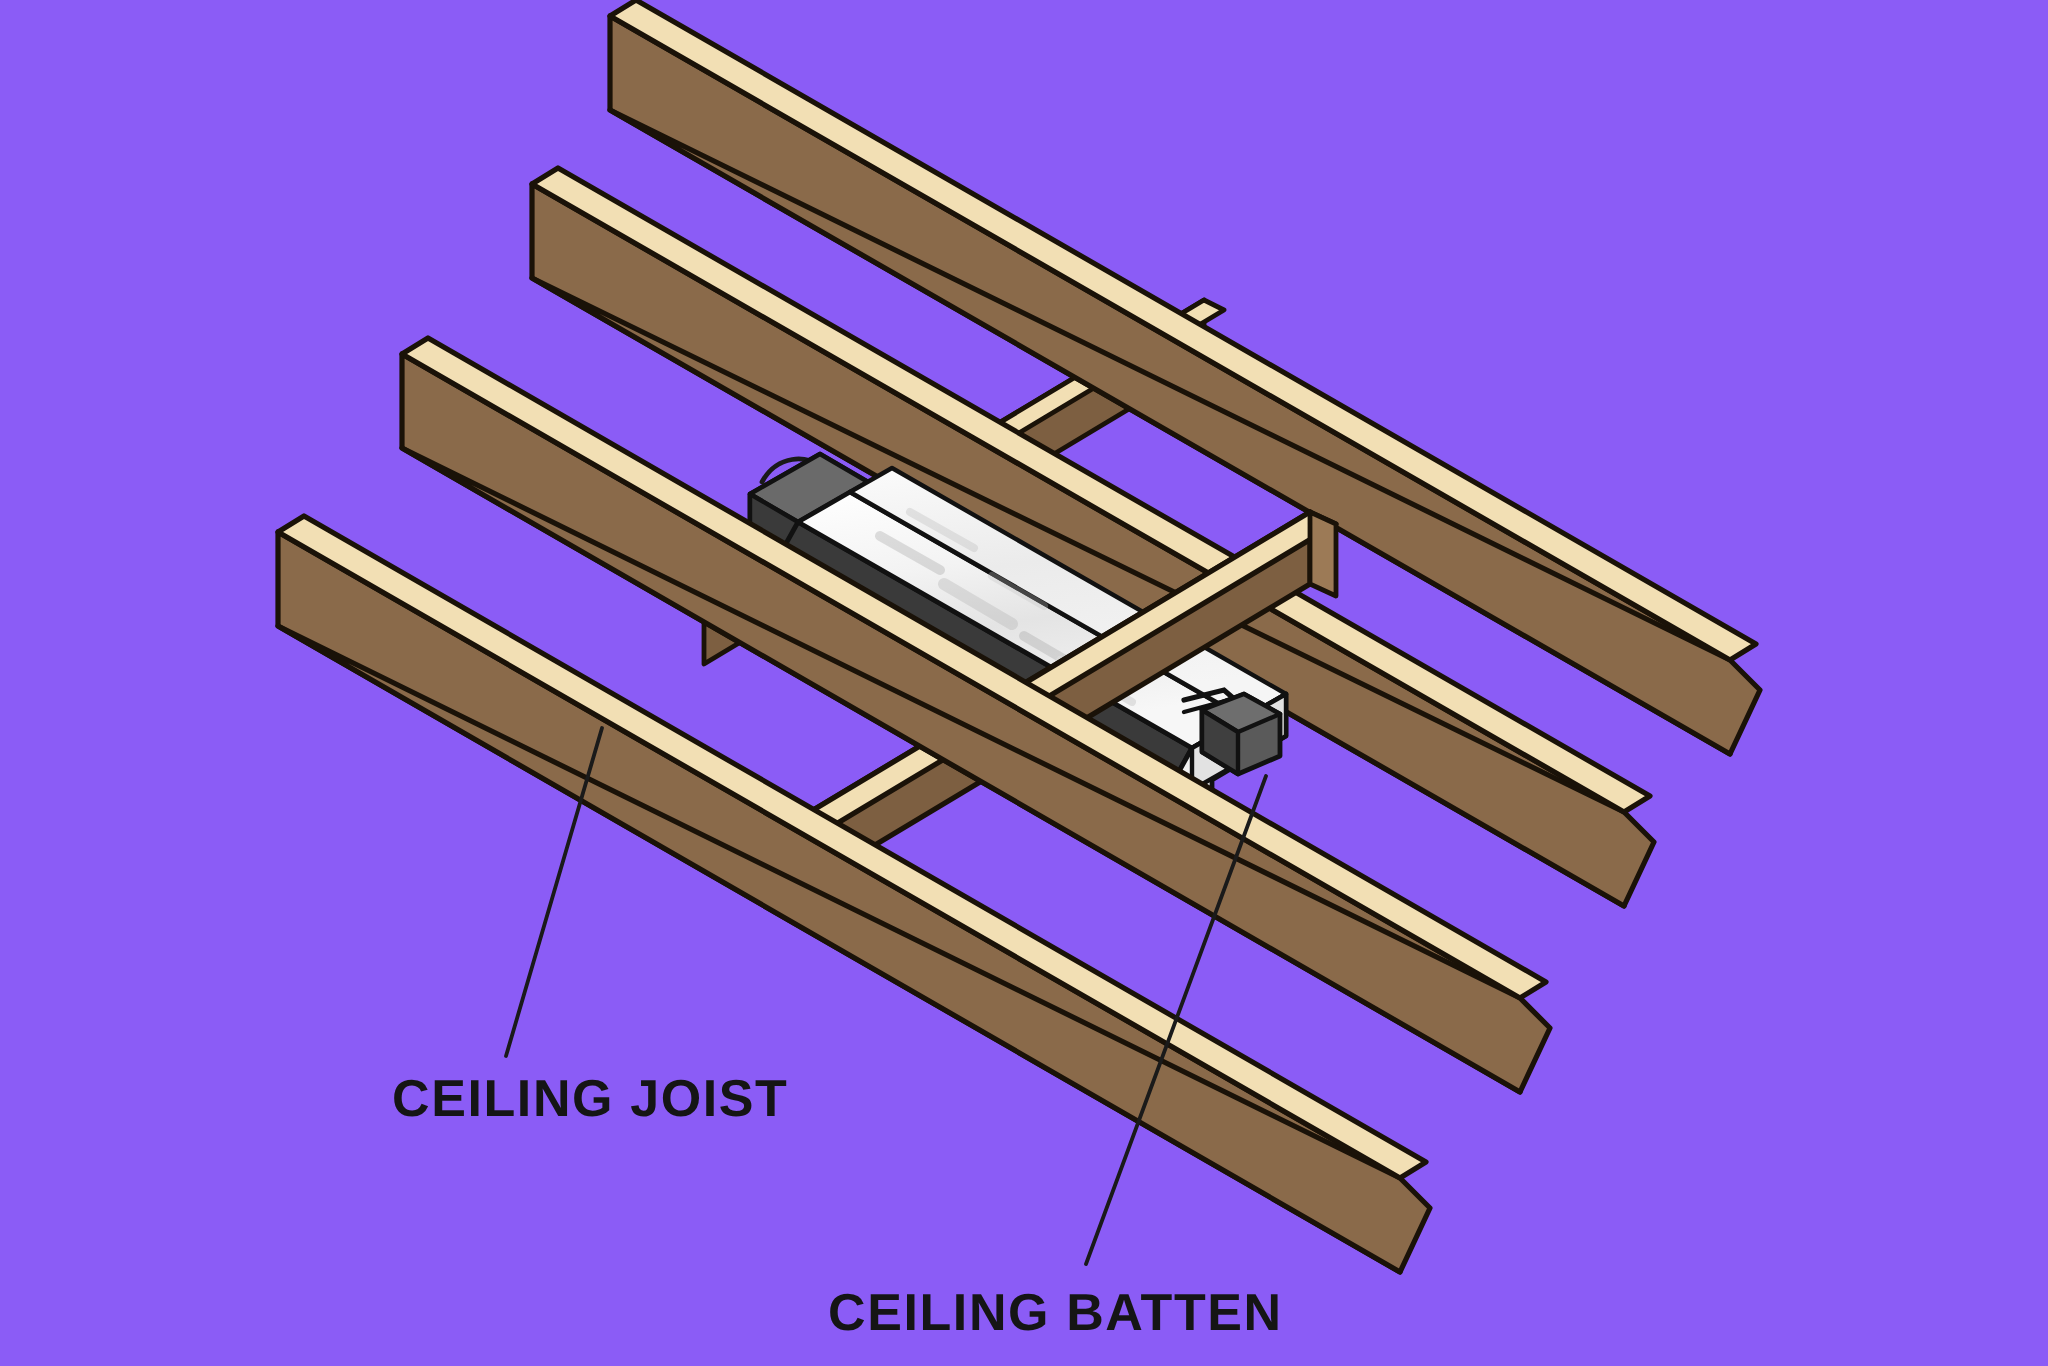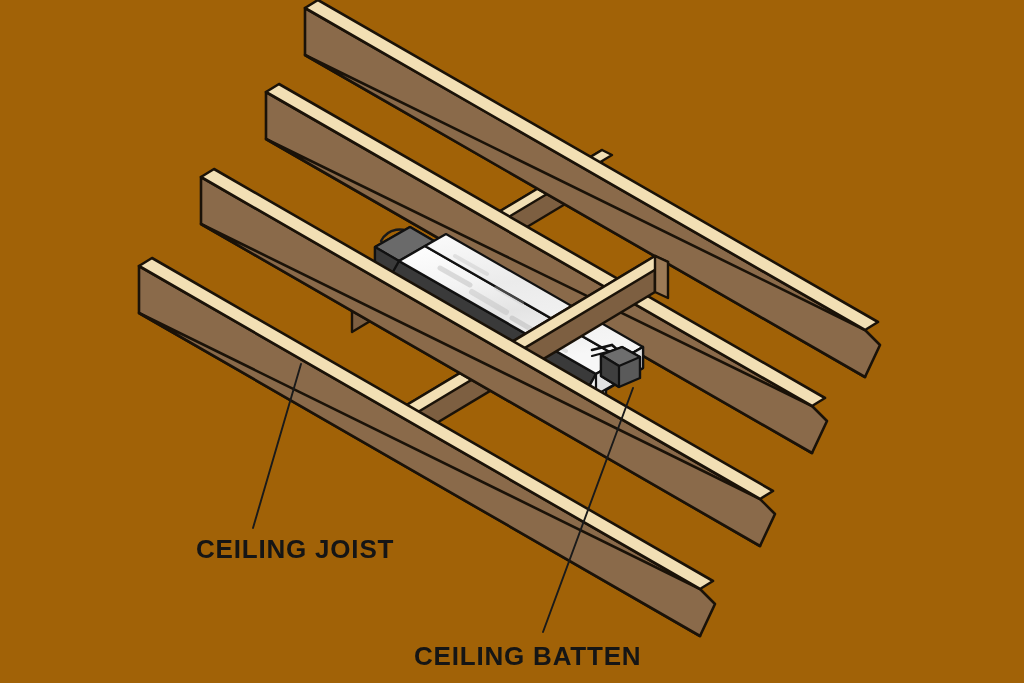--- a/index.html
+++ b/index.html
@@ -14,21 +14,21 @@
     position: relative;
     overflow: hidden;
     font-family: "Liberation Sans", sans-serif;
   }
   #diagram-root {
     position: absolute;
     left: 0;
     top: 0;
     width: 1024px;
     height: 683px;
-    background: #a16207;
+    background: #8b5cf6;
   }
   svg#scene {
     display: block;
     width: 1024px;
     height: 683px;
   }
   .callout-text {
     font-family: "Liberation Sans", sans-serif;
     font-weight: bold;
     font-size: 26px;

